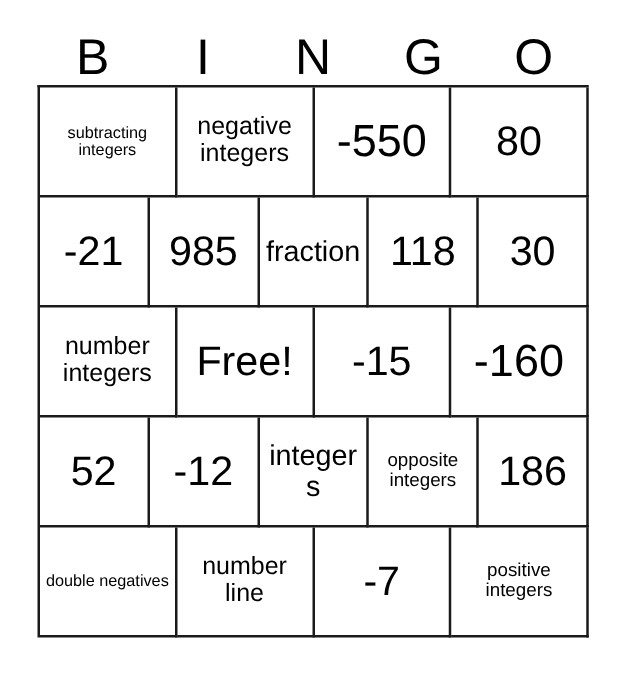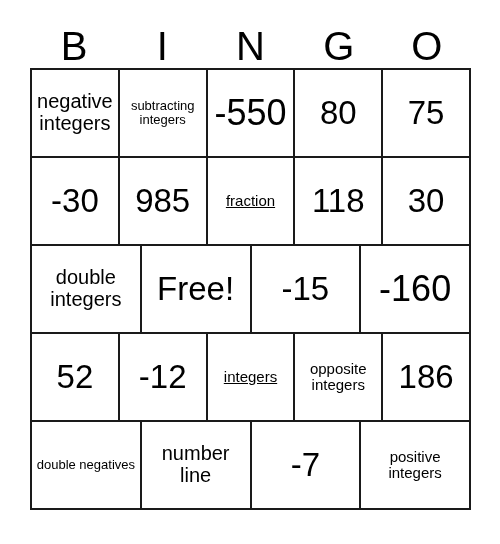--- a/index.html
+++ b/index.html
@@ -66,78 +66,75 @@
   .cell-text {
     display: block;
     width: 100%;
     line-height: 1.08;
     word-wrap: break-word;
   }
   
   .sz-xl   { font-size: 33px; }
   .sz-lg   { font-size: 36px; }
   .sz-md   { font-size: 20px; }
-  .sz-sm   { font-size: 15px; text-decoration: underline; }
+  .sz-sm   { font-size: 23px; }
   .sz-xs   { font-size: 15px; }
   .sz-xxs  { font-size: 13px; }
 </style>
 </head>
 <body>
 
 <div id="bingo-card">
 
   <div id="header-row">
     <div class="header-letter">B</div>
     <div class="header-letter">I</div>
     <div class="header-letter">N</div>
     <div class="header-letter">G</div>
     <div class="header-letter">O</div>
   </div>
 
   <div id="grid">
 
     <div class="grid-row">
       <div class="cell">
-          <span class="cell-text sz-md">negative integers</span>
+          <span class="cell-text sz-xxs">subtracting integers</span>
         </div>
       <div class="cell">
-          <span class="cell-text sz-xxs">subtracting integers</span>
+          <span class="cell-text sz-md">negative integers</span>
         </div>
       <div class="cell">
           <span class="cell-text sz-lg">-550</span>
         </div>
       <div class="cell">
           <span class="cell-text sz-xl">80</span>
         </div>
-      <div class="cell">
-          <span class="cell-text sz-xl">75</span>
-        </div>
     </div>
 
     <div class="grid-row">
       <div class="cell">
-          <span class="cell-text sz-xl">-30</span>
+          <span class="cell-text sz-xl">-21</span>
         </div>
       <div class="cell">
           <span class="cell-text sz-xl">985</span>
         </div>
       <div class="cell">
           <span class="cell-text sz-sm">fraction</span>
         </div>
       <div class="cell">
           <span class="cell-text sz-xl">118</span>
         </div>
       <div class="cell">
           <span class="cell-text sz-xl">30</span>
         </div>
     </div>
 
     <div class="grid-row">
       <div class="cell">
-          <span class="cell-text sz-md">double integers</span>
+          <span class="cell-text sz-md">number integers</span>
         </div>
       <div class="cell">
           <span class="cell-text sz-xl">Free!</span>
         </div>
       <div class="cell">
           <span class="cell-text sz-xl">-15</span>
         </div>
       <div class="cell">
           <span class="cell-text sz-lg">-160</span>
         </div>

